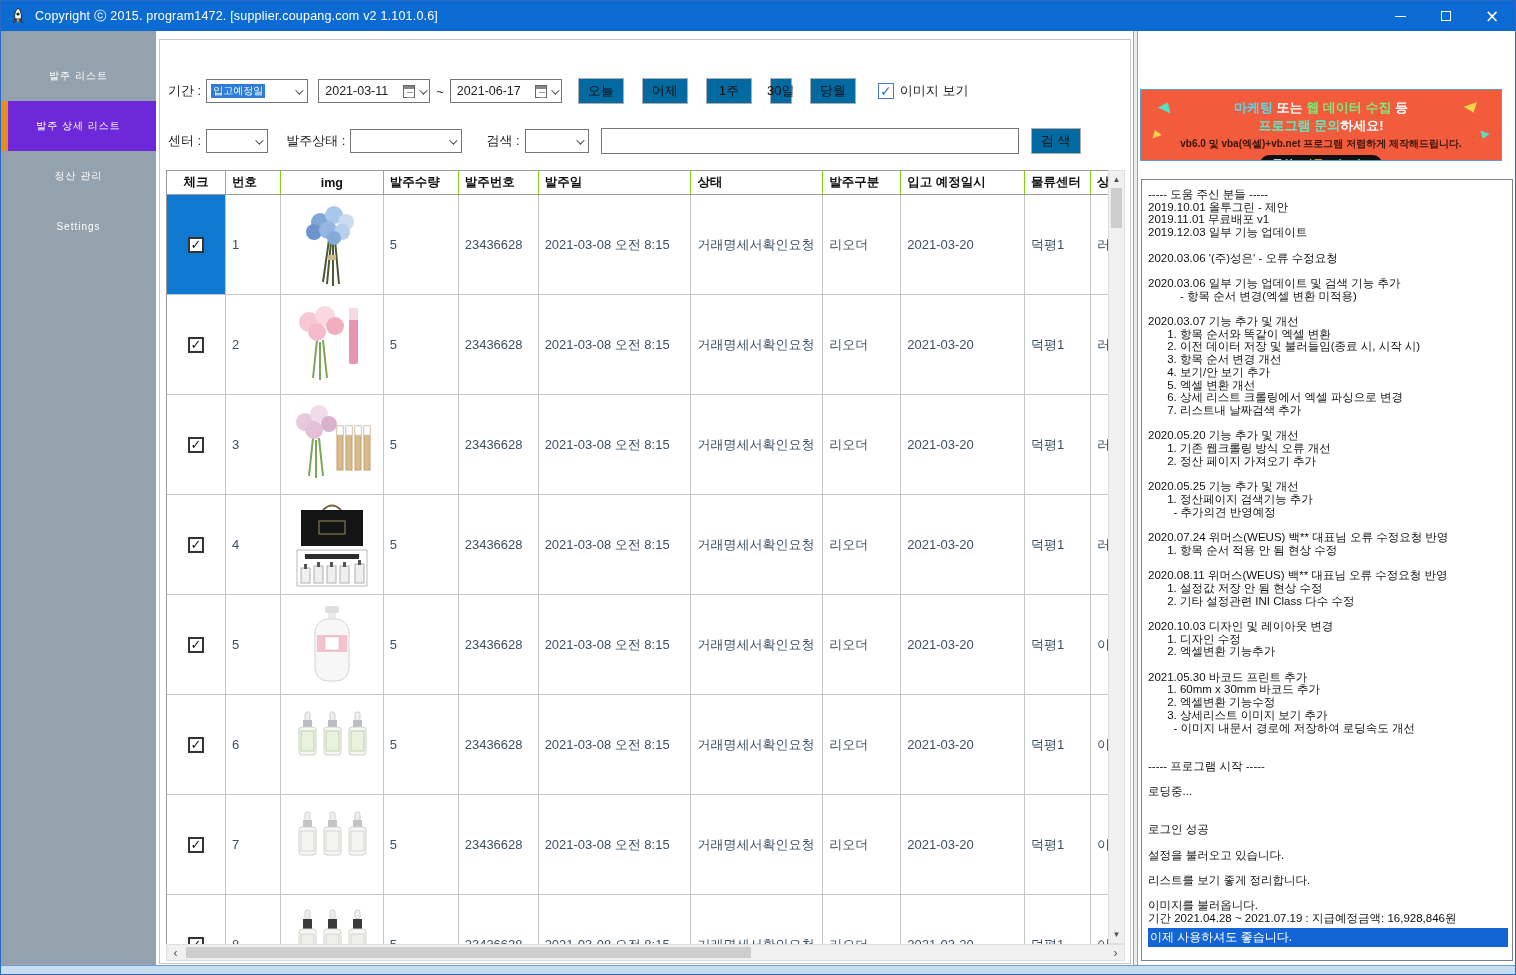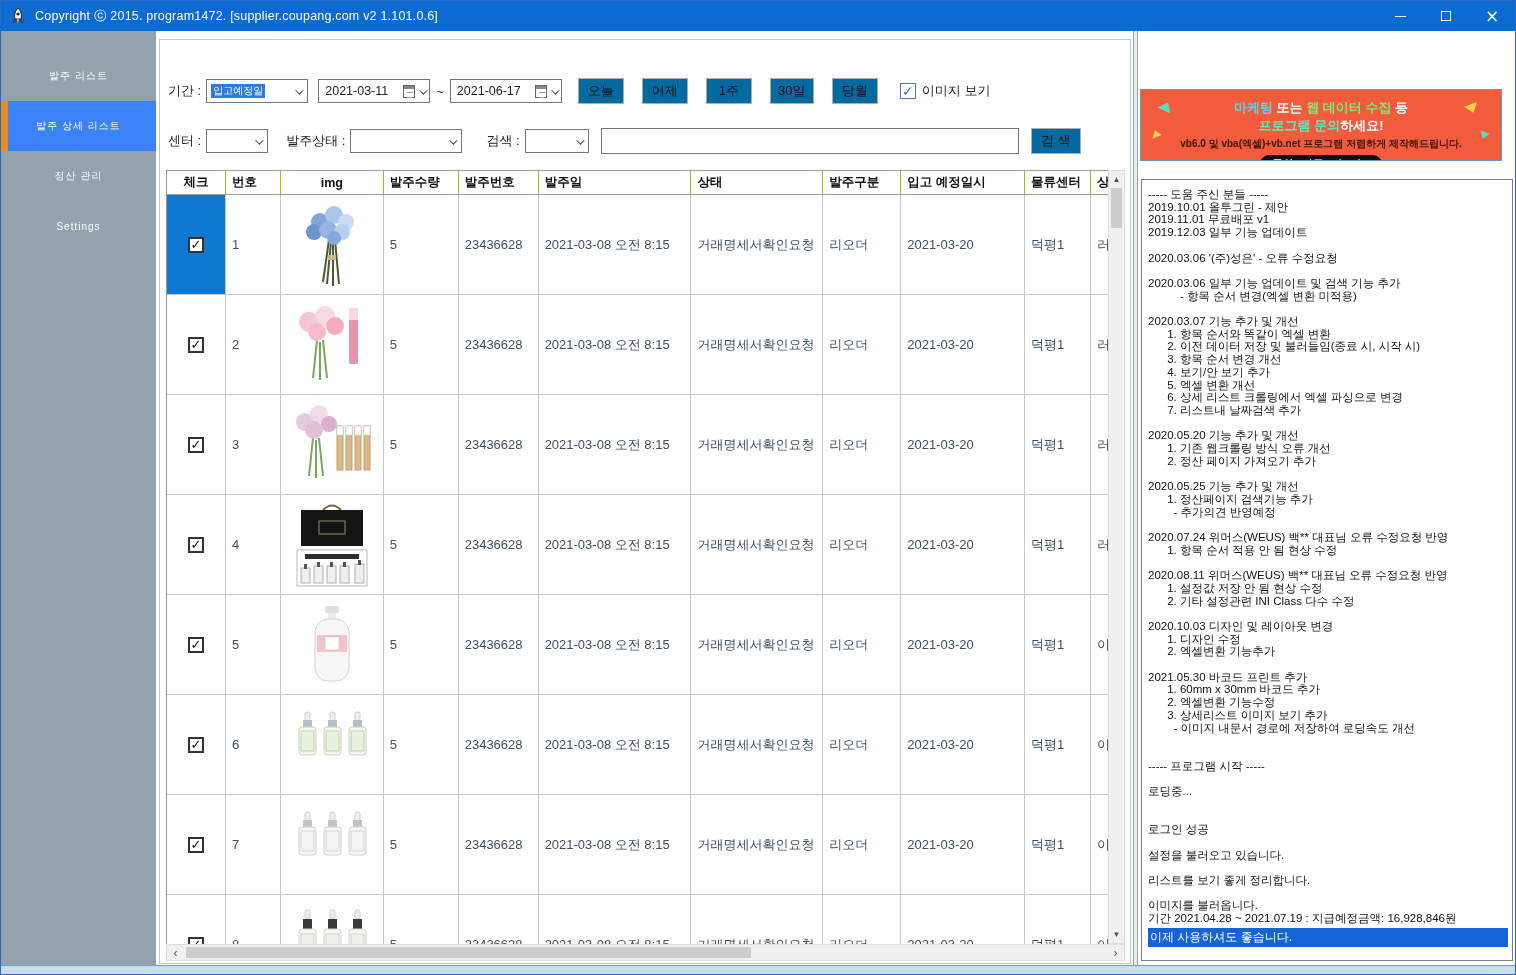--- a/index.html
+++ b/index.html
@@ -13,21 +13,21 @@
   .titlebar .title-text { font-size:12.5px; letter-spacing:.2px; }
   .titlebar .spacer { flex:1; }
   .win-btn { width:46px; height:30px; display:flex; align-items:center; justify-content:center; cursor:default; }
   .glyph-min { width:11px; height:0; border-top:1px solid #fff; }
   .glyph-max { width:10px; height:10px; border:1px solid #fff; }
   .glyph-close { font-size:17px; line-height:1; color:#fff; font-family:"DejaVu Sans",sans-serif; }
 
   
   .sidebar { position:absolute; left:0; top:30px; width:155px; height:935px; background:#93a2ad; padding-top:20px; }
   .side-item { height:50px; display:flex; align-items:center; justify-content:center; color:#fff; font-size:10px; letter-spacing:1px; position:relative; cursor:pointer; }
-  .side-item.active { background:#3b82f6; }
+  .side-item.active { background:#6d28d9; }
   .side-item.active::before { content:""; position:absolute; left:0; top:0; width:7px; height:100%; background:#e78c20; }
 
   
   .main-frame { position:absolute; left:158px; top:38px; width:972px; height:925px; background:#fff; border:1px solid #c3c7cb; padding:14px 0 0 6px; }
   .frow { display:flex; align-items:center; margin-bottom:8px; font-size:13px; color:#222;margin-top:24px; }
   .flabel { white-space:nowrap; margin-right:5px; }
   .combo { position:relative; height:24px; background:#fff; border:1px solid #767676; display:flex; align-items:center; padding:0 18px 0 4px; font-size:10px; }
   .combo .chev, .datebox .chev { position:absolute; right:6px; top:9px; width:6px; height:6px; border-right:1.4px solid #444; border-bottom:1.4px solid #444; transform:rotate(45deg) translateY(-2px); }
   .combo .sel-highlight { background:#2f7cd6; color:#fff; padding:0 2px; }
   .datebox { position:relative; height:24px; border:1px solid #767676; background:#fff; display:flex; align-items:center; padding:0 30px 0 6px; font-size:12.5px; }
@@ -147,21 +147,21 @@
       <span class="flabel" style="margin:0 6px;">~</span>
       <span class="datebox" style="width:112px;align-items:center;">
         <span>2021-06-17</span>
         <span class="cal-ic"></span>
         <span class="chev" style="right:4px;"></span>
       </span>
       <span id="quick-buttons" style="display:flex; gap:18px; margin-left:16px;">
           <span class="btn" style="width: 46px;">오늘</span>
           <span class="btn" style="width: 46px;">어제</span>
           <span class="btn" style="width: 46px;">1주</span>
-          <span class="btn" style="width: 44px;">30일</span>
+          <span class="btn" style="width: 22px;">30일</span>
           <span class="btn" style="width: 46px;">당월</span>
         </span>
       <span class="checkbox" style="margin-left:22px;">
           <span>✓</span>
         </span>
       <span class="flabel" style="margin-left:6px;">이미지 보기</span>
     </div>
 
     <div class="frow" style="margin-left:2px;">
       <span class="flabel">센터 :</span>

